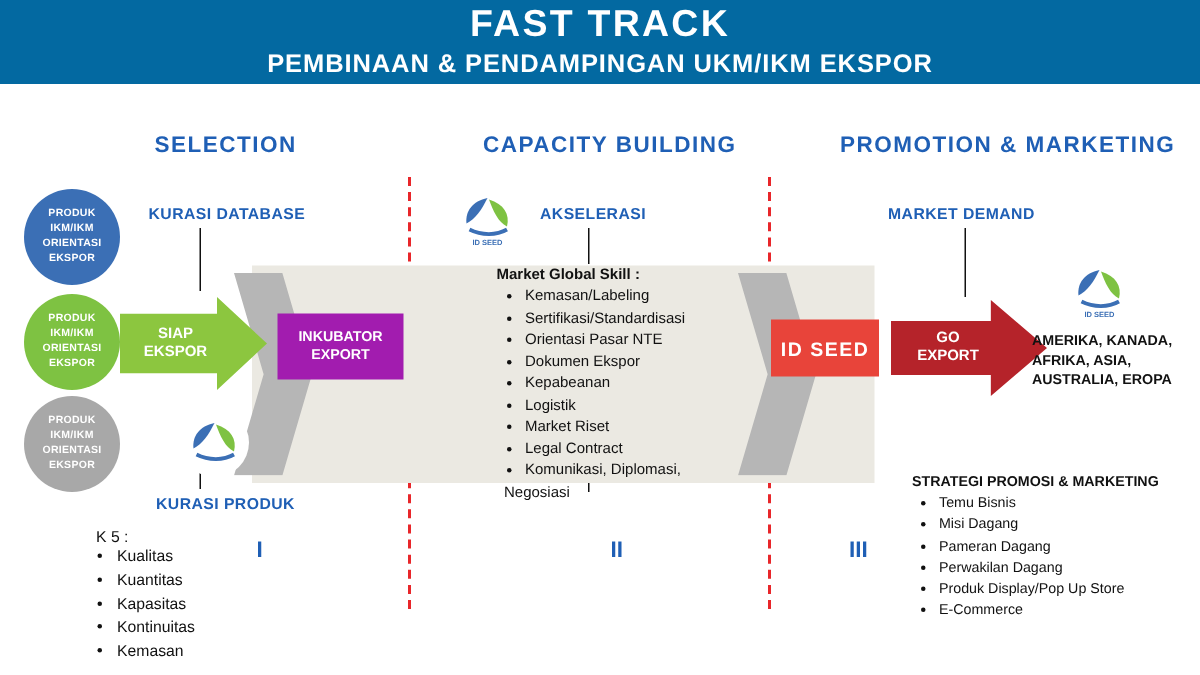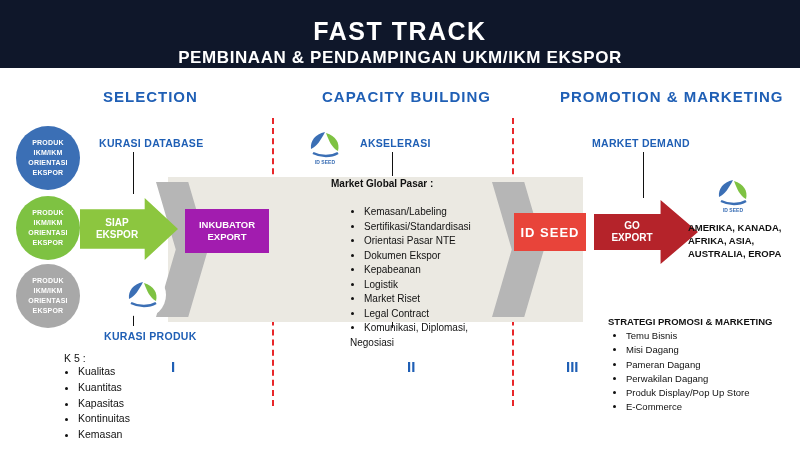--- a/index.html
+++ b/index.html
@@ -17,26 +17,26 @@
   .root {
     position: relative;
     width: 800px;
     height: 450px;
   }
 
   
   .header {
     position: absolute;
     left: 0; top: 0;
-    width: 800px; height: 68px;
-    background: #0f172a;
+    width: 800px; height: 56px;
+    background: #0369a1;
     display: flex;
     flex-direction: column;
     align-items: center;
-    justify-content: flex-end;
+    justify-content: center;
   }
   .header-title {
     color: #ffffff;
     font-size: 25px;
     font-weight: bold;
     letter-spacing: 1.5px;
     line-height: 1.05;
   }
   .header-sub {
     color: #ffffff;
@@ -242,21 +242,21 @@
   .mgs-title {
     position: absolute;
     left: 331px; top: 178px;
     font-size: 10px;
     font-weight: bold;
     color: #111111;
   }
   .mgs-list {
     position: absolute;
     left: 336px; top: 191px;
-    margin: 14px;
+    margin: 0;
     padding-left: 14px;
     font-size: 10px;
     color: #111111;
     line-height: 1.45;
   }
   .mgs-list li { margin: 0; padding: 0; }
 
   
   .sp-title {
     position: absolute;
@@ -405,21 +405,21 @@
 
   <div class="logo logo-3">
     <svg width="40" height="34" viewBox="0 0 40 34">
       <path d="M20 4 C10 6 5 13 6 21 C12 18 16 12 20 4 Z" fill="#3b6fb5"></path>
       <path d="M21 5 C31 8 35 15 33 23 C27 20 24 13 21 5 Z" fill="#7ec242"></path>
       <path d="M8 25 C16 29 26 29 33 25" stroke="#3b6fb5" stroke-width="2.5" fill="none"></path>
     </svg>
     <div class="logo-cap">ID SEED</div>
   </div>
 
-  <div class="mgs-title">Market Global Pasar :</div>
+  <div class="mgs-title">Market Global Skill :</div>
   <ul class="mgs-list">
     <li>Kemasan/Labeling</li>
     <li>Sertifikasi/Standardisasi</li>
     <li>Orientasi Pasar NTE</li>
     <li>Dokumen Ekspor</li>
     <li>Kepabeanan</li>
     <li>Logistik</li>
     <li>Market Riset</li>
     <li>Legal Contract</li>
     <li>Komunikasi, Diplomasi,</li>

